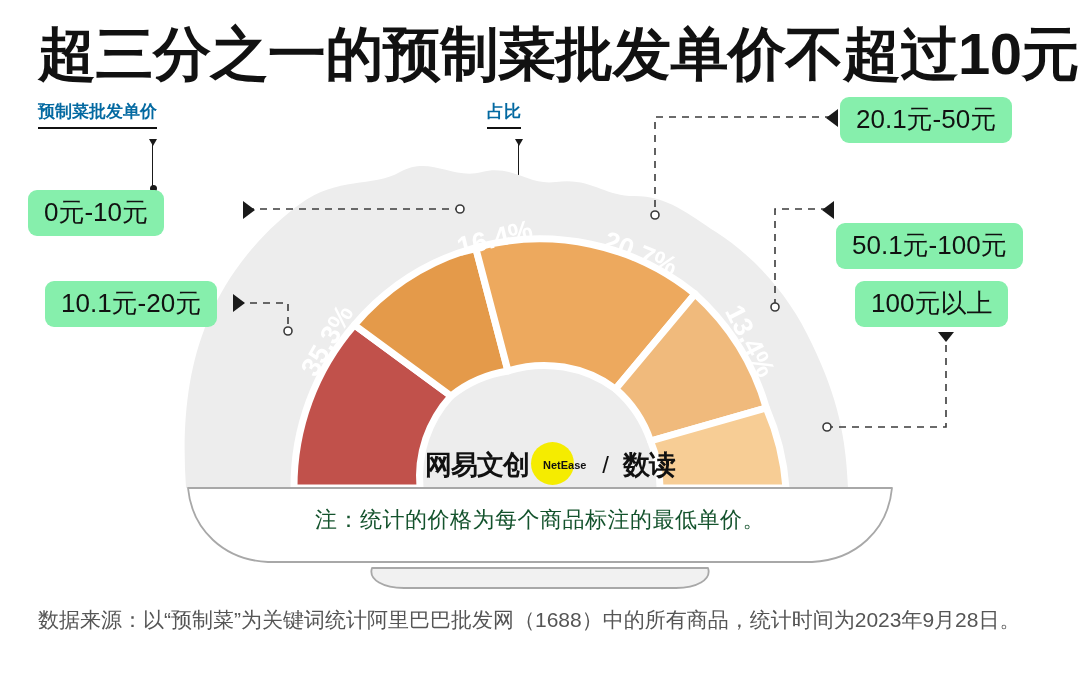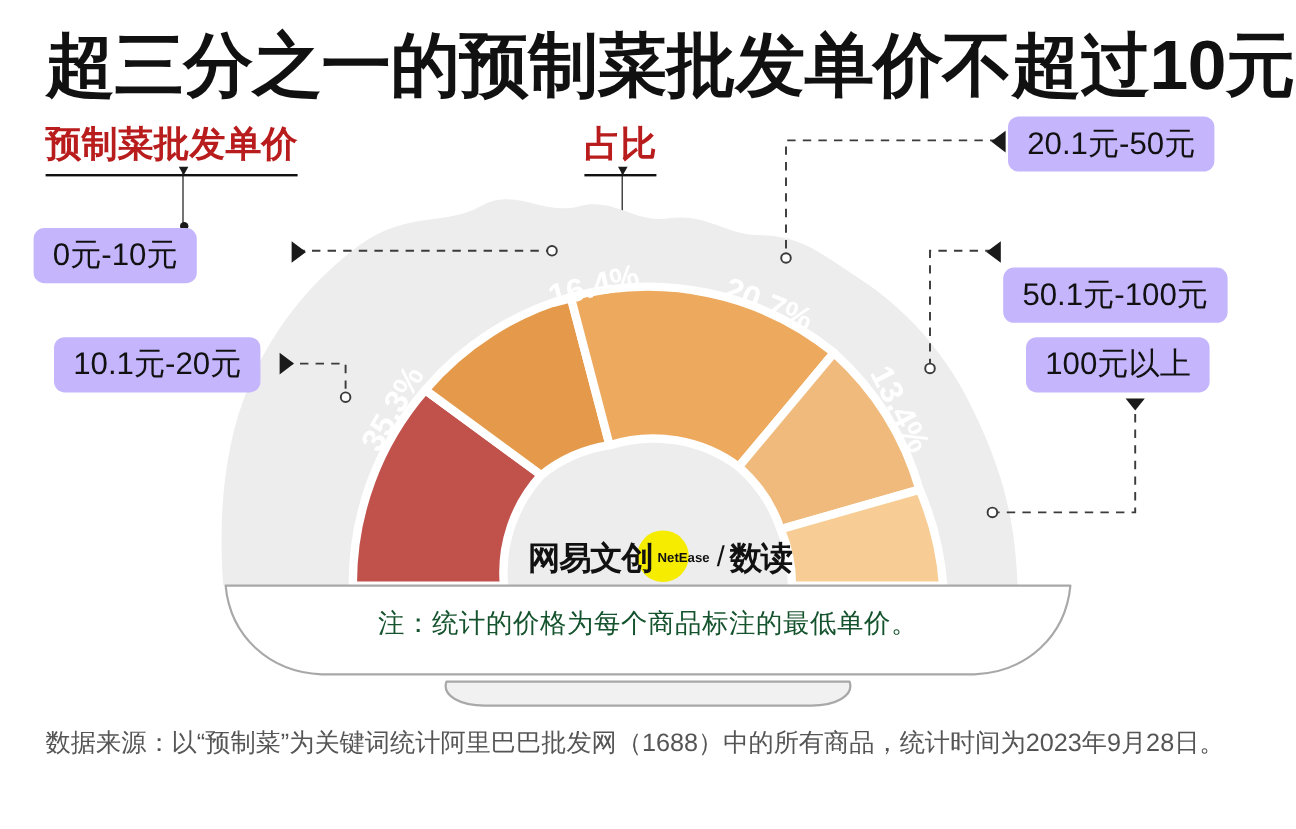--- a/index.html
+++ b/index.html
@@ -24,23 +24,23 @@
     font-size: 58px;
     font-weight: bold;
     letter-spacing: -0.5px;
     color: #111111;
     white-space: nowrap;
   }
 
   
   .col-head {
     position: absolute;
-    font-size: 30px;
-    font-weight: bold;
-    color: #b91c1c;
+    font-size: 17px;
+    font-weight: bold;
+    color: #0369a1;
     border-bottom: 2.5px solid #111111;
     padding-bottom: 4px;
     white-space: nowrap;
   }
   #head-price { left: 38px; top: 100px; }
   #head-share { left: 487px; top: 100px; text-align: center; }
 
   
   .head-leader {
     position: absolute;
@@ -65,21 +65,21 @@
     height: 7px;
     border-radius: 50%;
     background: #1a1a1a;
   }
   #leader-price { left: 152px; top: 140px; height: 48px; }
   #leader-share { left: 518px; top: 140px; height: 78px; }
 
   
   .chip {
     position: absolute;
-    background: #c4b5fd;
+    background: #86efac;
     border-radius: 9px;
     font-size: 26px;
     color: #111111;
     padding: 9px 16px 11px 16px;
     white-space: nowrap;
     line-height: 1.0;
   }
   #chip-0  { left: 28px;  top: 190px; }   
   #chip-1  { left: 45px;  top: 281px; }   
   #chip-3  { left: 840px; top: 97px;  }   
@@ -136,21 +136,21 @@
 
   
   .logo {
     position: absolute;
     left: 425px;
     top: 443px;
     width: 250px;
     height: 44px;
     display: flex;
     align-items: center;
-    justify-content: center;
+    justify-content: space-between;
   }
   .logo .dot {
     position: absolute;
     left: 106px;
     top: -1px;
     width: 43px;
     height: 43px;
     border-radius: 50%;
     background: #f5ec00;
     z-index: 0;

